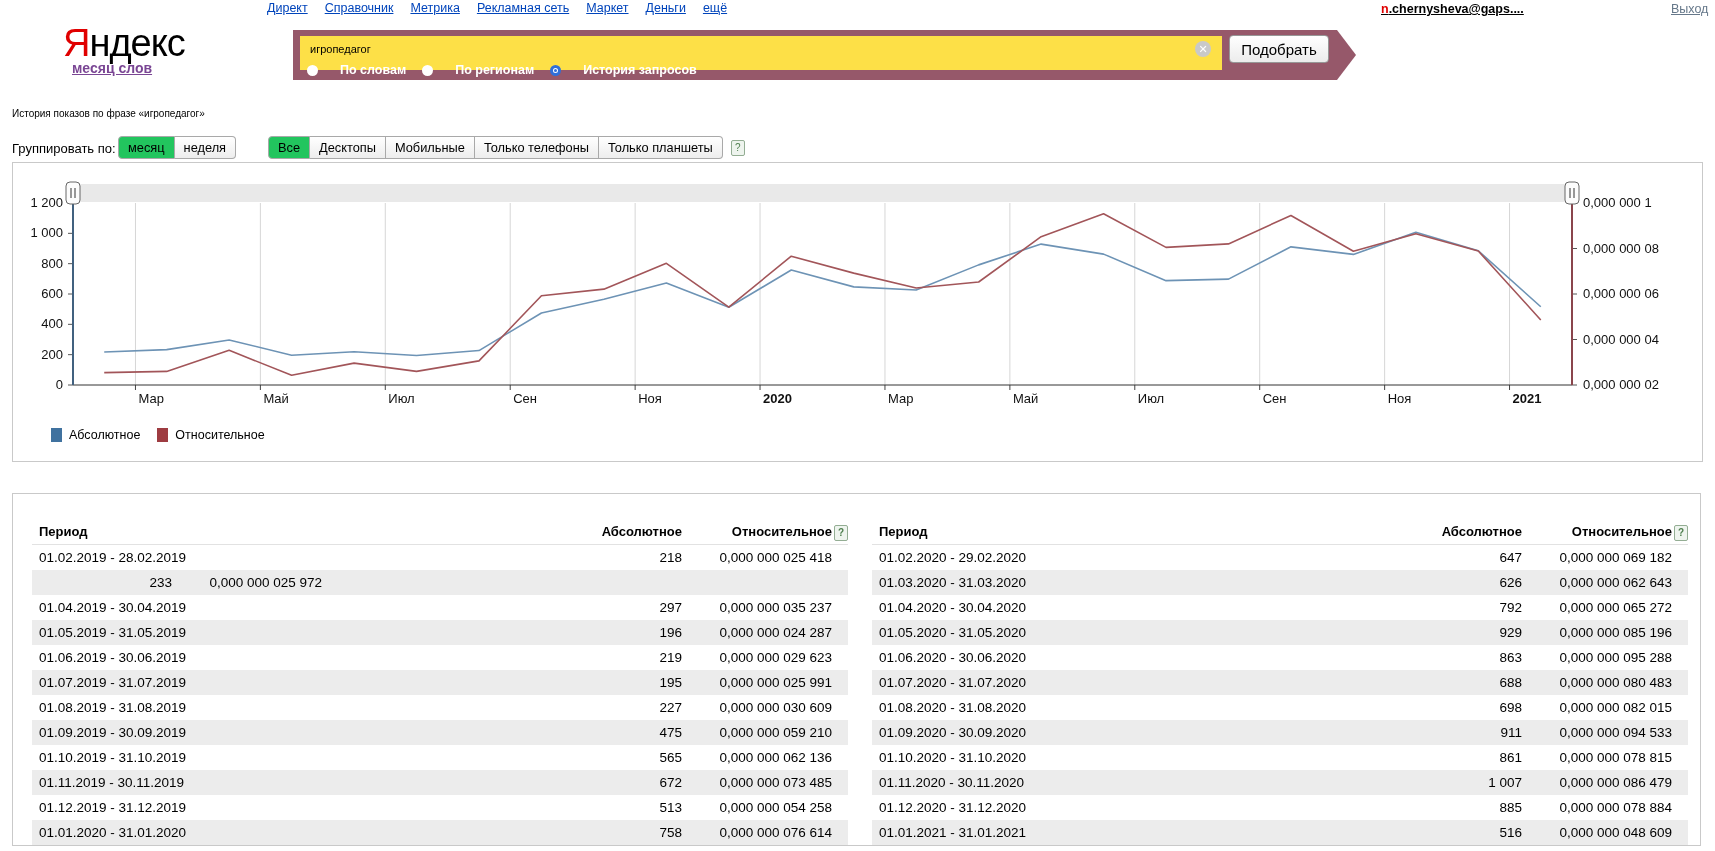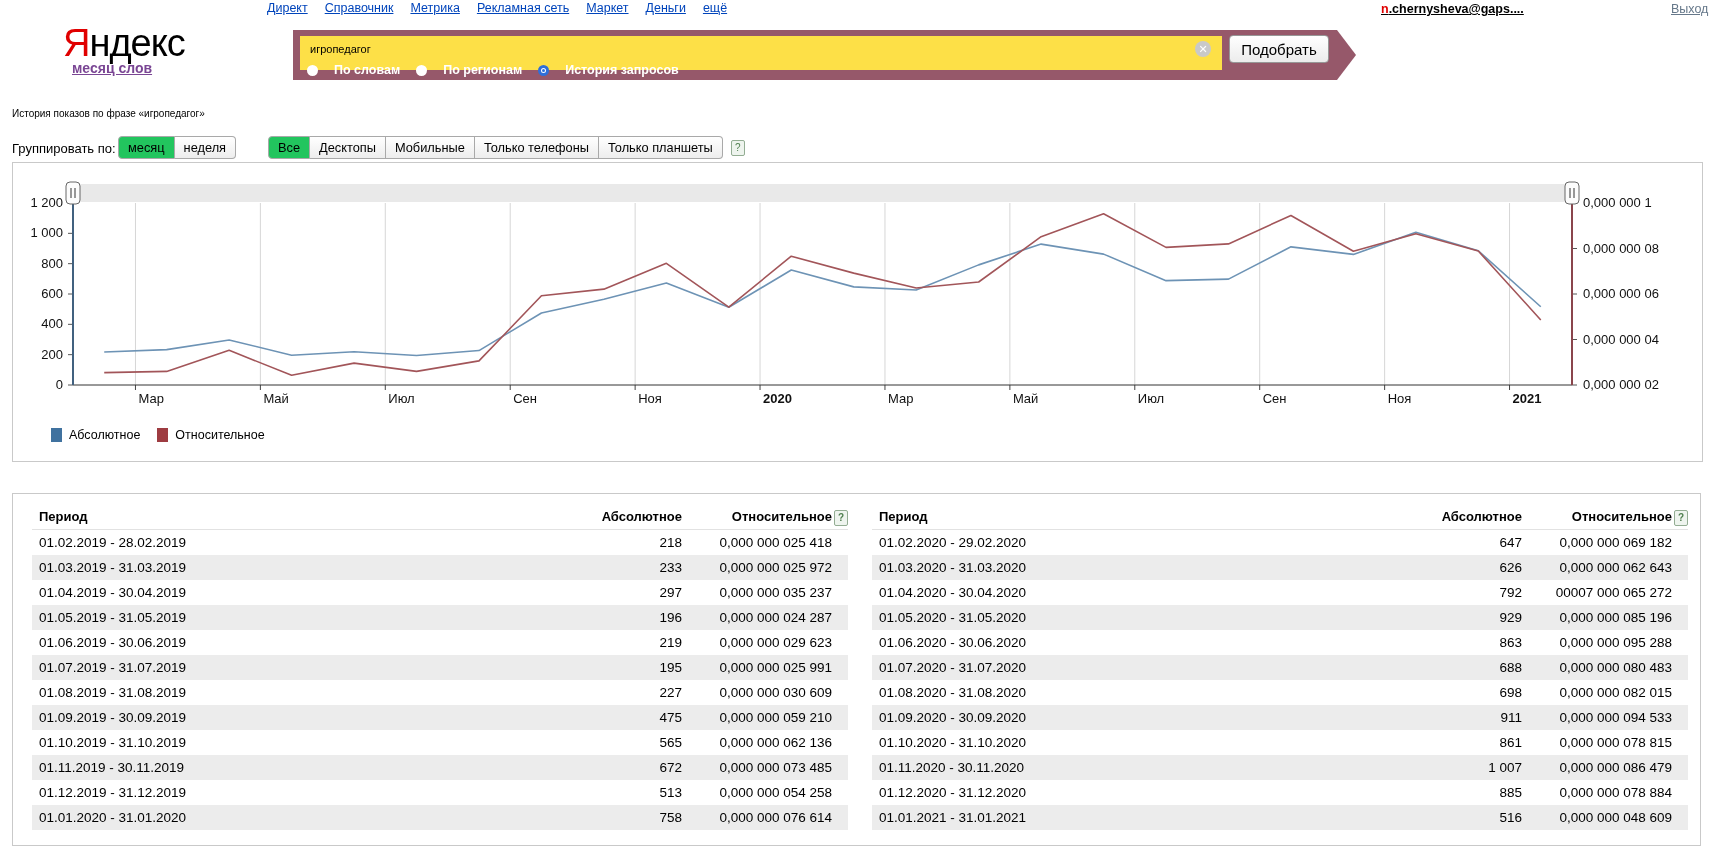--- a/index.html
+++ b/index.html
@@ -15,21 +15,21 @@
   #useremail{left:1381px;top:2px;font-size:12.5px;font-weight:bold;text-decoration:underline;}
   #useremail .red{color:#e00000;}
   #logout{left:1671px;top:2px;font-size:12.5px;color:#66788a;cursor:pointer;}
   
   #searchbar{left:293px;top:30px;width:1044px;height:50px;background:#96586a;}
   #bararrow{left:1337px;top:30px;width:0;height:0;border-top:25px solid transparent;border-bottom:25px solid transparent;border-left:19px solid #96586a;}
   #query{left:300px;top:36px;width:882px;height:26px;border:0;outline:none;background:#fde047;font-family:"Liberation Sans",sans-serif;font-size:11px;padding:0 30px 8px 10px;}
   #clearicon{left:1195px;top:41px;width:16px;height:16px;border-radius:50%;background:#c9c9c9;color:#fff;font-size:11px;line-height:16px;text-align:center;cursor:pointer;}
   #submitbtn{left:1229px;top:35px;width:100px;height:28px;background:linear-gradient(#ffffff,#ececec);border:1px solid #979797;border-radius:4px;font-size:15px;font-family:"Liberation Sans",sans-serif;cursor:pointer;}
   #radios{left:307px;top:63px;display:flex;gap:16px;align-items:center;font-size:12.5px;color:#fff;font-weight:bold;}
-  .radio{display:flex;align-items:center;gap:16px;cursor:pointer;text-align:right;}
+  .radio{display:flex;align-items:center;gap:22px;cursor:pointer;text-align:right;}
   .rdot{width:11px;height:11px;border-radius:50%;background:#fff;box-sizing:border-box;}
   .rdot.sel{border:3px solid #2f6fd9;background:#fff;position:relative;}
   .rdot.sel::after{content:"";position:absolute;left:1px;top:1px;width:3px;height:3px;border-radius:50%;background:#2f6fd9;}
   #regions{right:493px;top:64px;font-size:12.5px;color:#fff;border-bottom:1px dashed rgba(255,255,255,.8);cursor:pointer;margin-top:20px;}
   
   #heading{left:12px;top:108px;font-size:10px;}
   #grouplabel{left:12px;top:141px;font-size:13px;}
   .btngroup{display:flex;}
   #group1{left:118px;top:136px;}
   #filterrow{left:268px;top:136px;display:flex;align-items:center;gap:8px;}
@@ -37,21 +37,21 @@
   .btngroup .btn:first-child{border-left:1px solid #a9a9a9;border-radius:4px 0 0 4px;}
   .btngroup .btn:last-child{border-radius:0 4px 4px 0;}
   .btn.sel{background:#22c55e;}
   .qicon{display:inline-block;width:12px;height:14px;border:1px solid #93ad93;background:#eef4ee;color:#4f7f4f;font-size:10px;line-height:14px;text-align:center;border-radius:2px;vertical-align:middle;}
   
   #chartbox{left:12px;top:162px;width:1689px;height:298px;border:1px solid #c9c9c9;}
   #legend{left:38px;top:265px;display:flex;align-items:center;font-size:12.5px;}
   .legend-swatch{width:11px;height:14px;display:inline-block;margin-right:7px;}
   .legend-item{display:flex;align-items:center;margin-right:17px;}
   
-  #tablebox{left:12px;top:493px;width:1689px;height:353px;border:1px solid #c9c9c9;display:flex;gap:24px;padding:0 12px 0 19px;box-sizing:border-box;}
+  #tablebox{left:12px;top:493px;width:1689px;height:353px;border:1px solid #c9c9c9;display:flex;gap:24px;padding:0 12px 0 19px;box-sizing:border-box;align-items:flex-end;}
   .htable{flex:1;margin-top:10px;}
   .trow{display:flex;height:25px;line-height:25px;font-size:13.5px;}
   .trow .period{flex:1;padding-left:7px;}
   .trow .absv{width:140px;text-align:right;}
   .trow .relv{width:150px;text-align:right;}
   .trow .icol{width:16px;text-align:right;}
   .thead{font-weight:bold;border-bottom:1px solid #e2e2e2;font-size:13px;}
   .tbody .trow:nth-child(even){background:#ececec;}
 </style>
 </head>
@@ -211,21 +211,20 @@
       <span class="icol"><span class="qicon">?</span></span>
     </div>
     <div class="tbody" id="tbody-left">
         <div class="trow">
           <span class="period">01.02.2019 - 28.02.2019</span>
           <span class="absv">218</span>
           <span class="relv">0,000 000 025 418</span>
           <span class="icol"></span>
         </div>
         <div class="trow">
-          <span class="period">01.03.2019 - 31.03.2019</span>
           <span class="absv">233</span>
           <span class="relv">0,000 000 025 972</span>
           <span class="icol"></span>
         </div>
         <div class="trow">
           <span class="period">01.04.2019 - 30.04.2019</span>
           <span class="absv">297</span>
           <span class="relv">0,000 000 035 237</span>
           <span class="icol"></span>
         </div>
@@ -301,21 +300,21 @@
         </div>
         <div class="trow">
           <span class="period">01.03.2020 - 31.03.2020</span>
           <span class="absv">626</span>
           <span class="relv">0,000 000 062 643</span>
           <span class="icol"></span>
         </div>
         <div class="trow">
           <span class="period">01.04.2020 - 30.04.2020</span>
           <span class="absv">792</span>
-          <span class="relv">00007 000 065 272</span>
+          <span class="relv">0,000 000 065 272</span>
           <span class="icol"></span>
         </div>
         <div class="trow">
           <span class="period">01.05.2020 - 31.05.2020</span>
           <span class="absv">929</span>
           <span class="relv">0,000 000 085 196</span>
           <span class="icol"></span>
         </div>
         <div class="trow">
           <span class="period">01.06.2020 - 30.06.2020</span>

